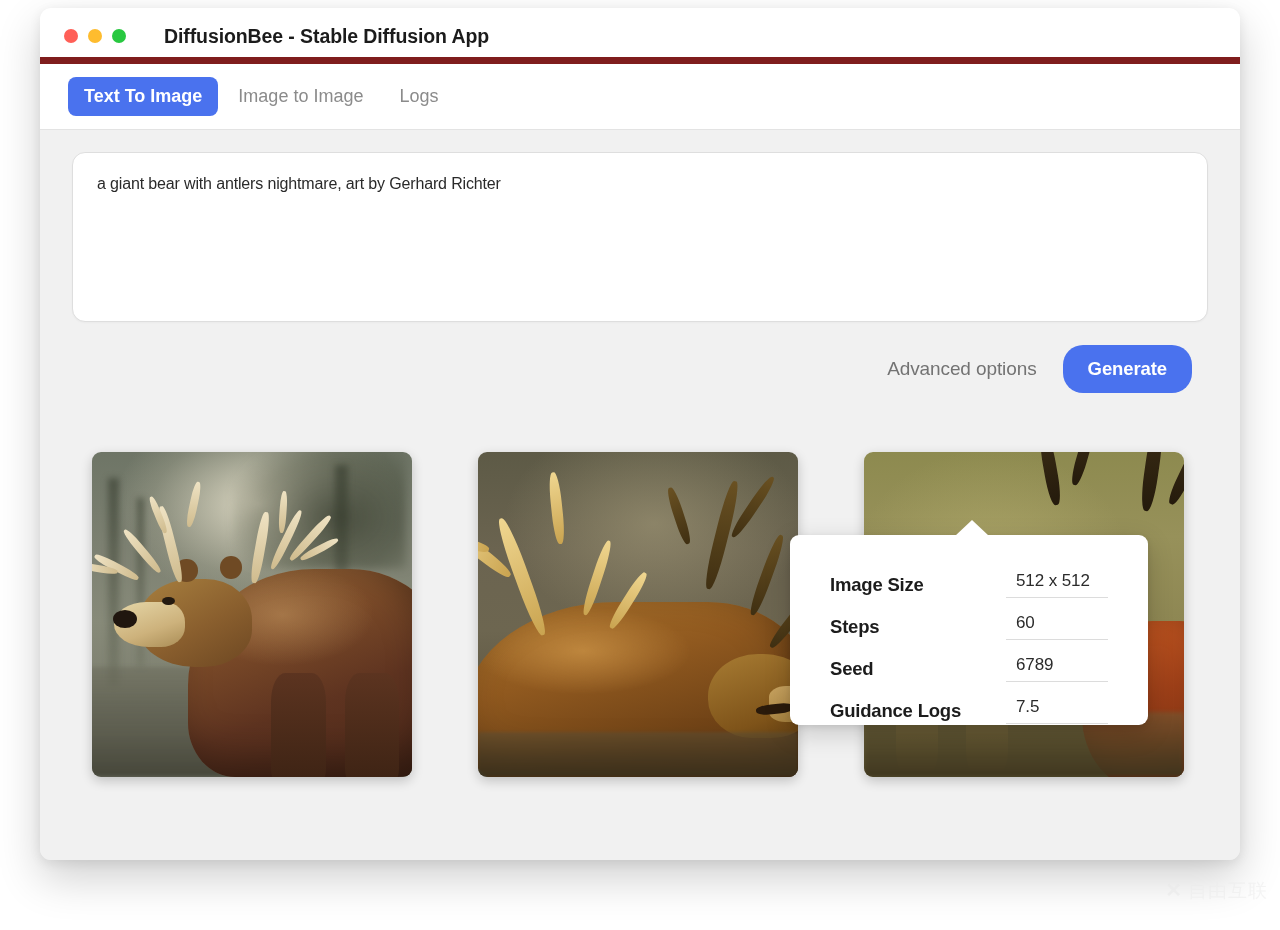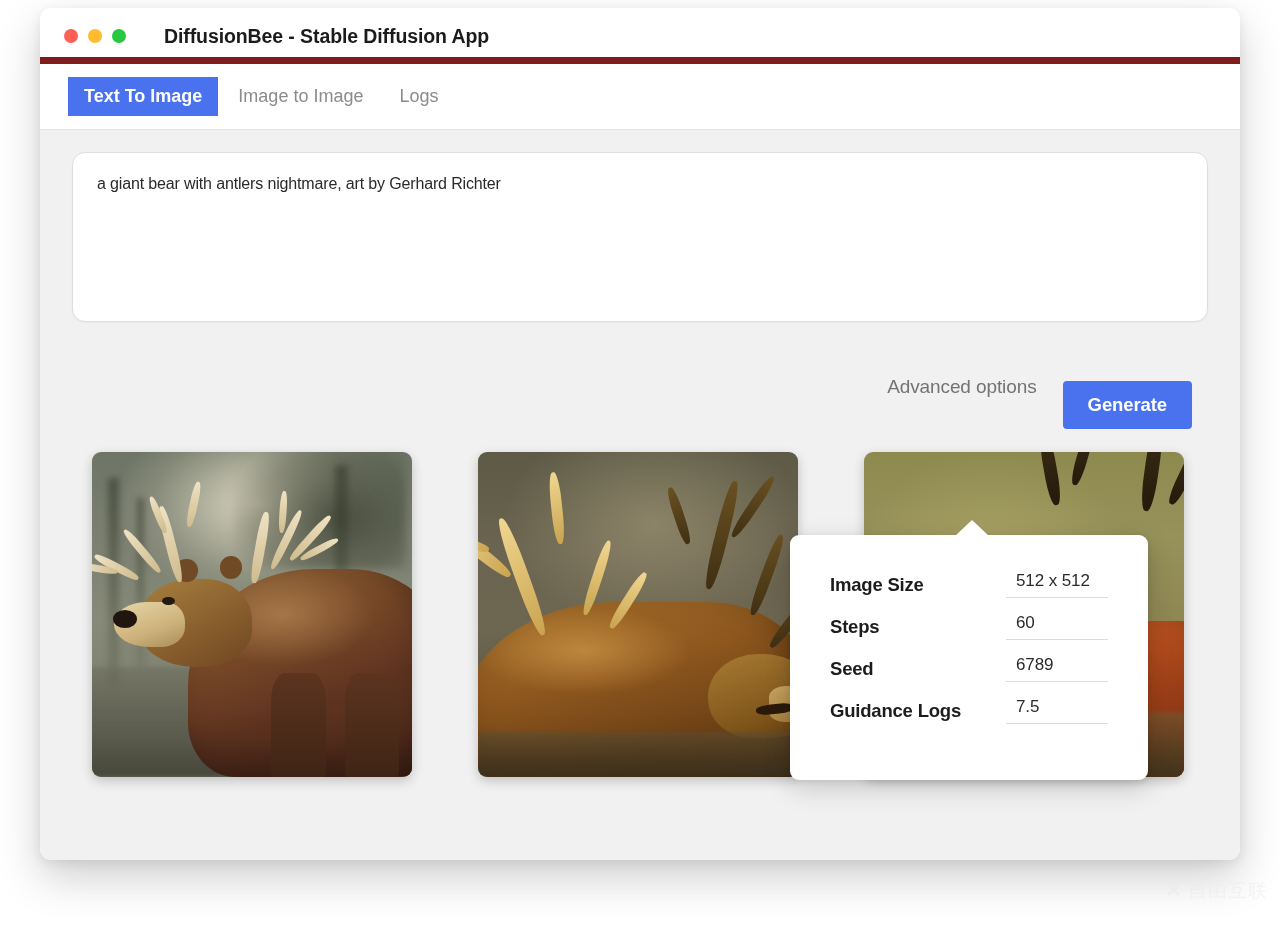--- a/index.html
+++ b/index.html
@@ -53,21 +53,21 @@
     background: #ffffff;
     border-bottom: 1px solid #e3e3e3;
     display: flex; align-items: center;
     padding-left: 28px;
     gap: 4px;
   }
   .tab {
     font-size: 18px;
     color: #8b8b8b;
     padding: 9px 16px;
-    border-radius: 0;
+    border-radius: 8px;
     white-space: nowrap;
     cursor: pointer;
   }
   .tab.active {
     background: #4a72ee;
     color: #ffffff;
     font-weight: bold;
   }
 
   
@@ -106,26 +106,25 @@
     color: #737373;
     cursor: pointer;
     letter-spacing: -0.1px;
   }
   .generate-btn {
     background: #4a72ee;
     color: #ffffff;
     font-size: 18.5px;
     font-weight: bold;
     border: none;
-    border-radius: 4px;
+    border-radius: 20px;
     padding: 13px 25px;
     cursor: pointer;
     font-family: "Liberation Sans", sans-serif;
     letter-spacing: -0.1px;
-    margin-top: 36px;
   }
 
   
   .gallery {
     position: absolute;
     left: 52px; top: 322px;
     display: flex;
     gap: 66px;
   }
   .thumb {
@@ -298,21 +297,21 @@
   .a3-ground {
     position: absolute; left: 0; bottom: 0; width: 100%; height: 20%;
     background: linear-gradient(180deg, rgba(110,98,58,0.5), rgba(62,54,30,0.92));
     filter: blur(2px);
   }
 
   
   .popover {
     position: absolute;
     left: 750px; top: 405px;
-    width: 358px; height: 245px;
+    width: 358px; height: 190px;
     background: #ffffff;
     border-radius: 9px;
     box-shadow: 0 8px 26px rgba(0,0,0,0.18), 0 2px 6px rgba(0,0,0,0.08);
     padding: 34px 40px 0 40px;
     z-index: 50;
   }
   .popover-arrow {
     position: absolute;
     left: 165px; top: -15px;
     width: 0; height: 0;

